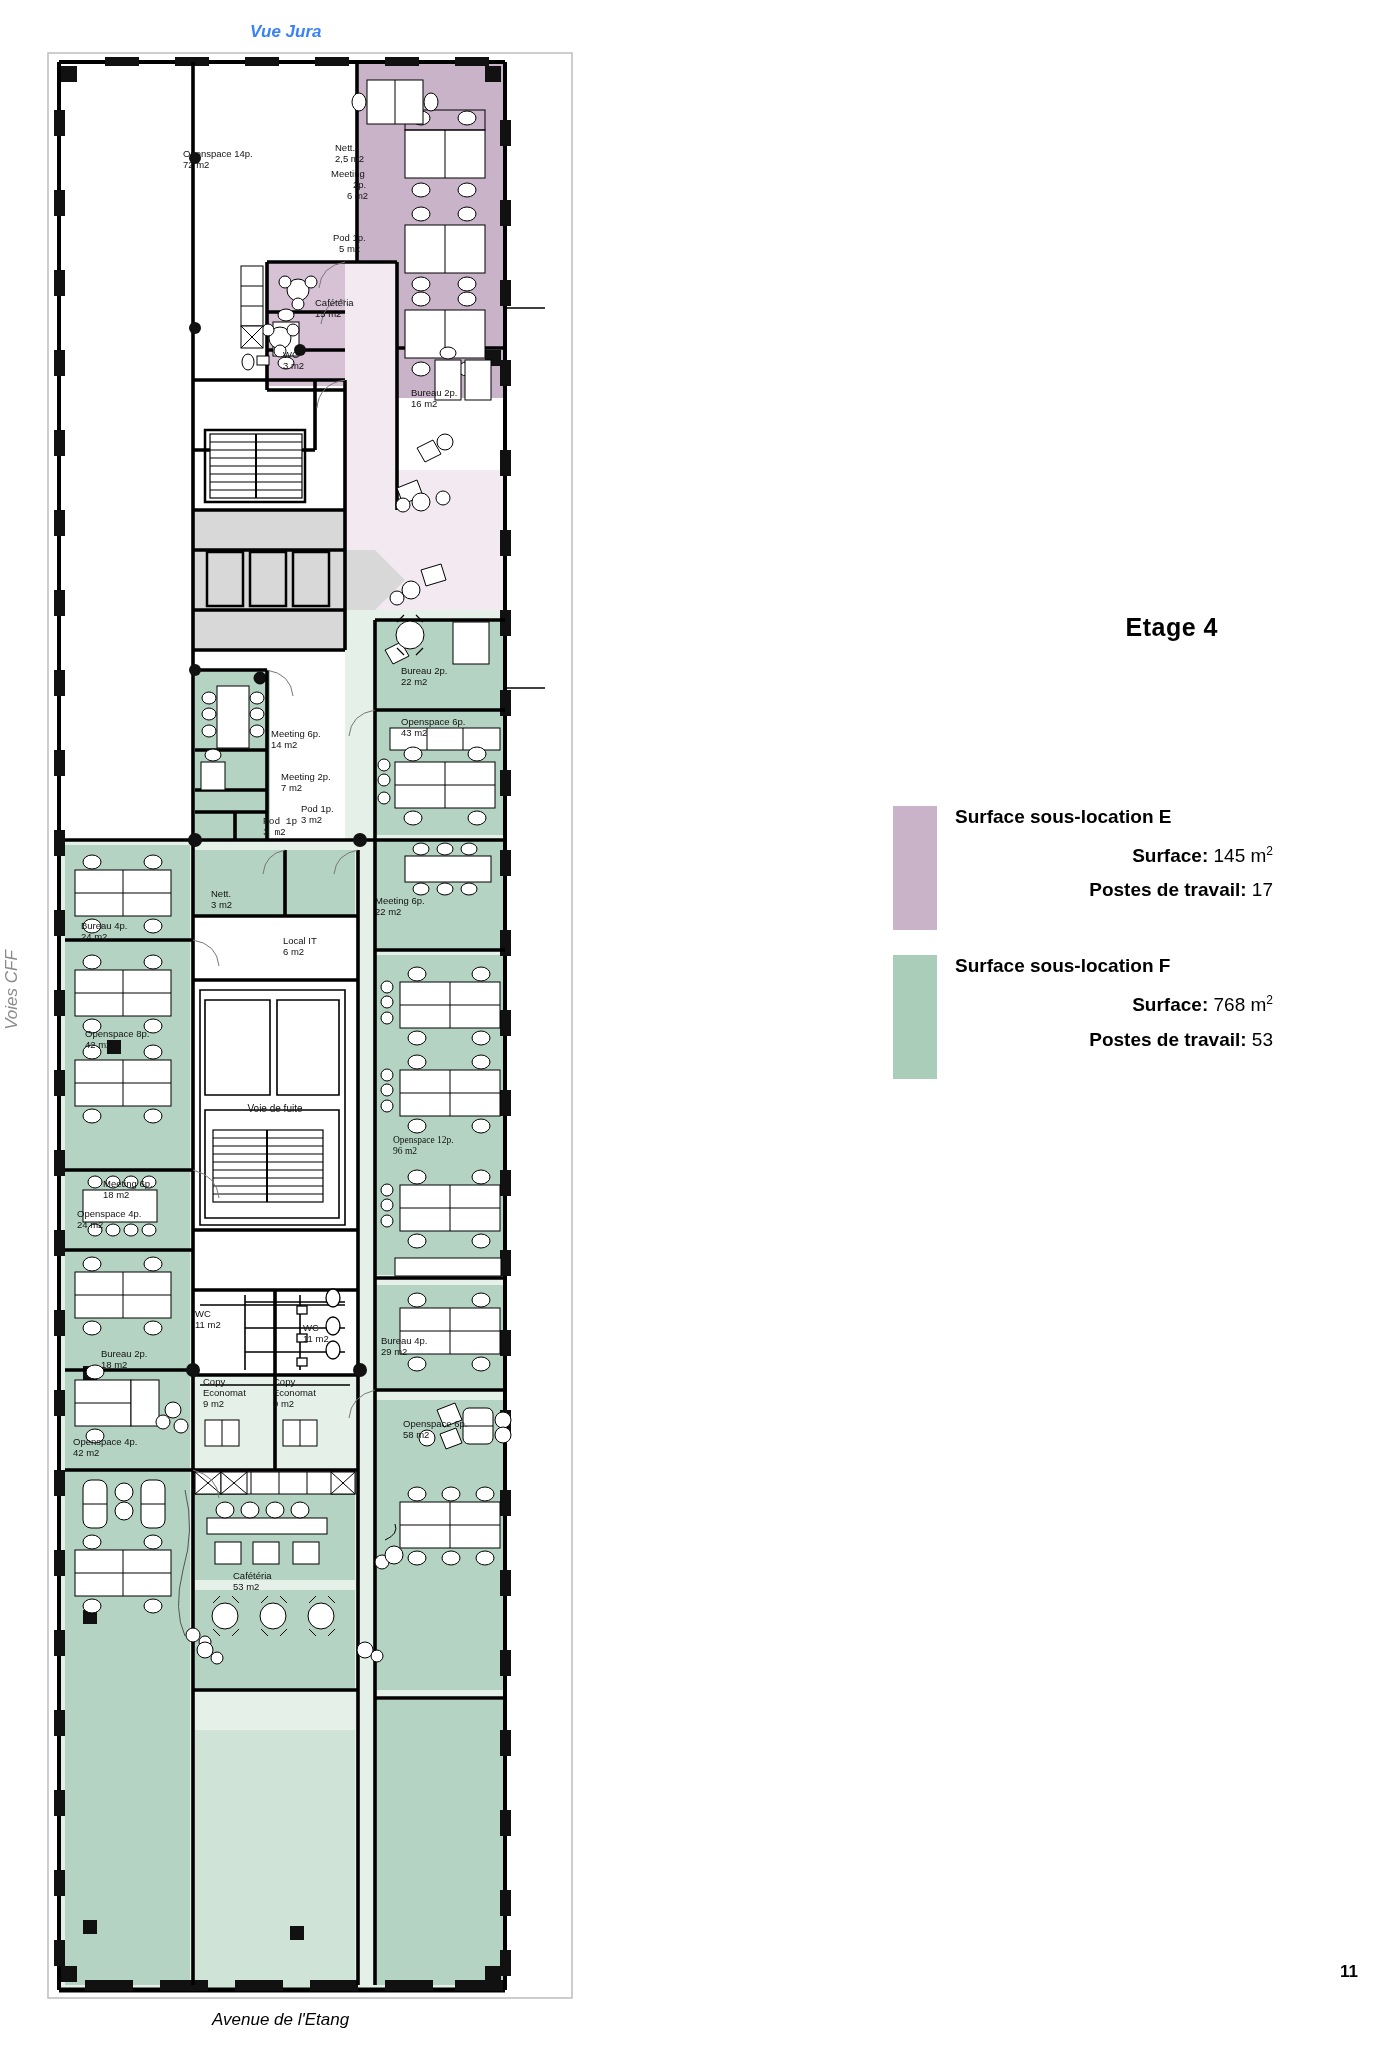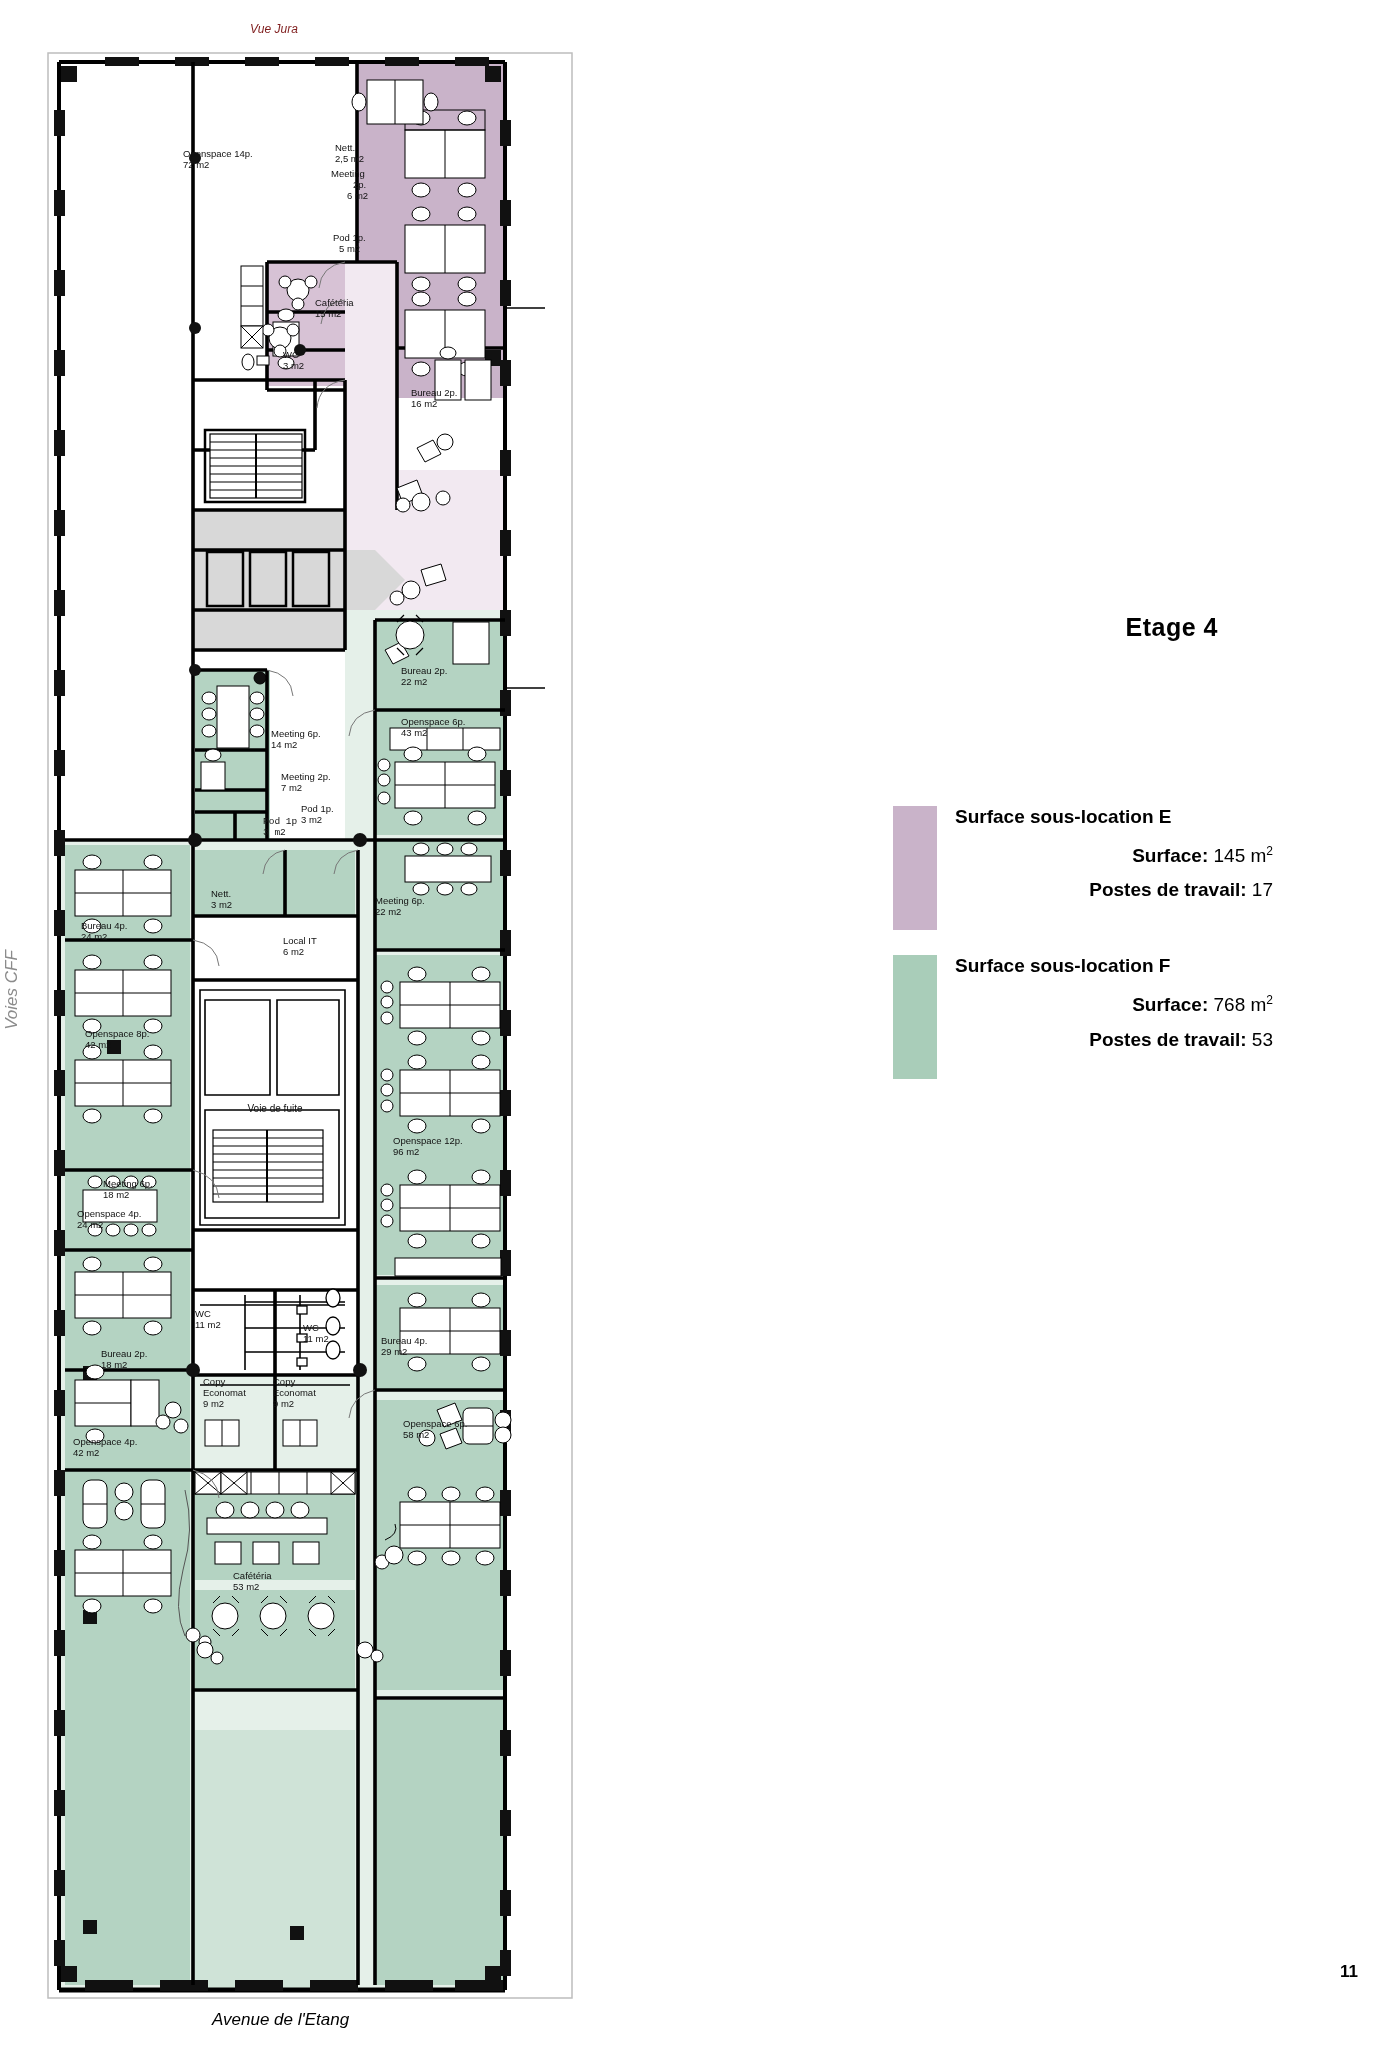--- a/index.html
+++ b/index.html
@@ -19,21 +19,21 @@
   .leg-text{margin-left:62px;}
   .leg-title{font-size:19px;font-weight:bold;line-height:34px;}
   .leg-line{font-size:19px;line-height:34px;text-align:right;padding-right:120px;}
   .leg-line b{font-weight:bold;}
   sup{font-size:12px;}
 
   
   .rot{position:absolute;color:#8b8b8b;font-style:italic;font-size:17px;white-space:nowrap;}
   #lbl-voies{left:-28px;top:980px;transform:rotate(-90deg);transform-origin:center;}
   #lbl-batiment{left:473px;top:700px;transform:rotate(-90deg);transform-origin:center;}
-  #lbl-vue-jura{left:250px;top:22px;color:#7f1d1d;font-style:italic;font-size:12px;font-weight:normal;position:absolute;}
+  #lbl-vue-jura{left:250px;top:22px;color:#3b82f6;font-style:italic;font-size:17px;font-weight:bold;position:absolute;}
   #lbl-avenue{left:212px;top:2010px;color:#000000;font-style:italic;font-size:17px;position:absolute;}
 
   #scale{position:absolute;left:523px;top:1983px;font-size:17px;font-weight:bold;}
   #pageno{position:absolute;left:1340px;top:1962px;font-size:17px;font-weight:bold;}
 
   
   #plan{position:absolute;left:45px;top:50px;width:530px;height:1965px;}
   #plan svg{display:block;}
 
   .rlbl{position:absolute;font-size:9.5px;line-height:11px;color:#111;white-space:pre;}
@@ -708,21 +708,21 @@
 <div class="rlbl" style="left:236px;top:721px;"><span>Meeting 2p.</span><br><span>7 m2</span></div>
 <div class="rlbl" style="left:256px;top:753px;"><span>Pod 1p.</span><br><span>3 m2</span></div>
 <div class="rlbl" style="left:218px;top:766px;font-family:Liberation Mono, monospace;"><span>Pod 1p</span><br><span>3 m2</span></div>
 
 <div class="rlbl" style="left:36px;top:870px;"><span>Bureau 4p.</span><br><span>24 m2</span></div>
 <div class="rlbl" style="left:166px;top:838px;"><span>Nett.</span><br><span>3 m2</span></div>
 <div class="rlbl" style="left:238px;top:838px;margin-top:47px;"><span>Local IT</span><br><span>6 m2</span></div>
 <div class="rlbl" style="left:330px;top:845px;"><span>Meeting 6p.</span><br><span>22 m2</span></div>
 
 <div class="rlbl" style="left:40px;top:978px;"><span>Openspace 8p.</span><br><span>42 m2</span></div>
-<div class="rlbl" style="left:348px;top:1085px;"><span>Openspace 12p.</span><br><span>96 m2</span></div>
+<div class="rlbl" style="left:348px;top:1085px;font-family:Liberation Serif, serif;"><span>Openspace 12p.</span><br><span>96 m2</span></div>
 <div class="rlbl" style="left:58px;top:1128px;"><span>Meeting 6p.</span><br><span>18 m2</span></div>
 <div class="rlbl" style="left:32px;top:1158px;"><span>Openspace 4p.</span><br><span>24 m2</span></div>
 <div class="rlbl" style="left:56px;top:1298px;"><span>Bureau 2p.</span><br><span>18 m2</span></div>
 
 <div class="rlbl" style="left:150px;top:1258px;"><span>WC</span><br><span>11 m2</span></div>
 <div class="rlbl" style="left:258px;top:1272px;"><span>WC</span><br><span>11 m2</span></div>
 <div class="rlbl" style="left:158px;top:1326px;"><span>Copy</span><br><span>Economat</span><br><span>9 m2</span></div>
 <div class="rlbl" style="left:228px;top:1326px;"><span>Copy</span><br><span>Economat</span><br><span>9 m2</span></div>
 <div class="rlbl" style="left:336px;top:1285px;"><span>Bureau 4p.</span><br><span>29 m2</span></div>
 

